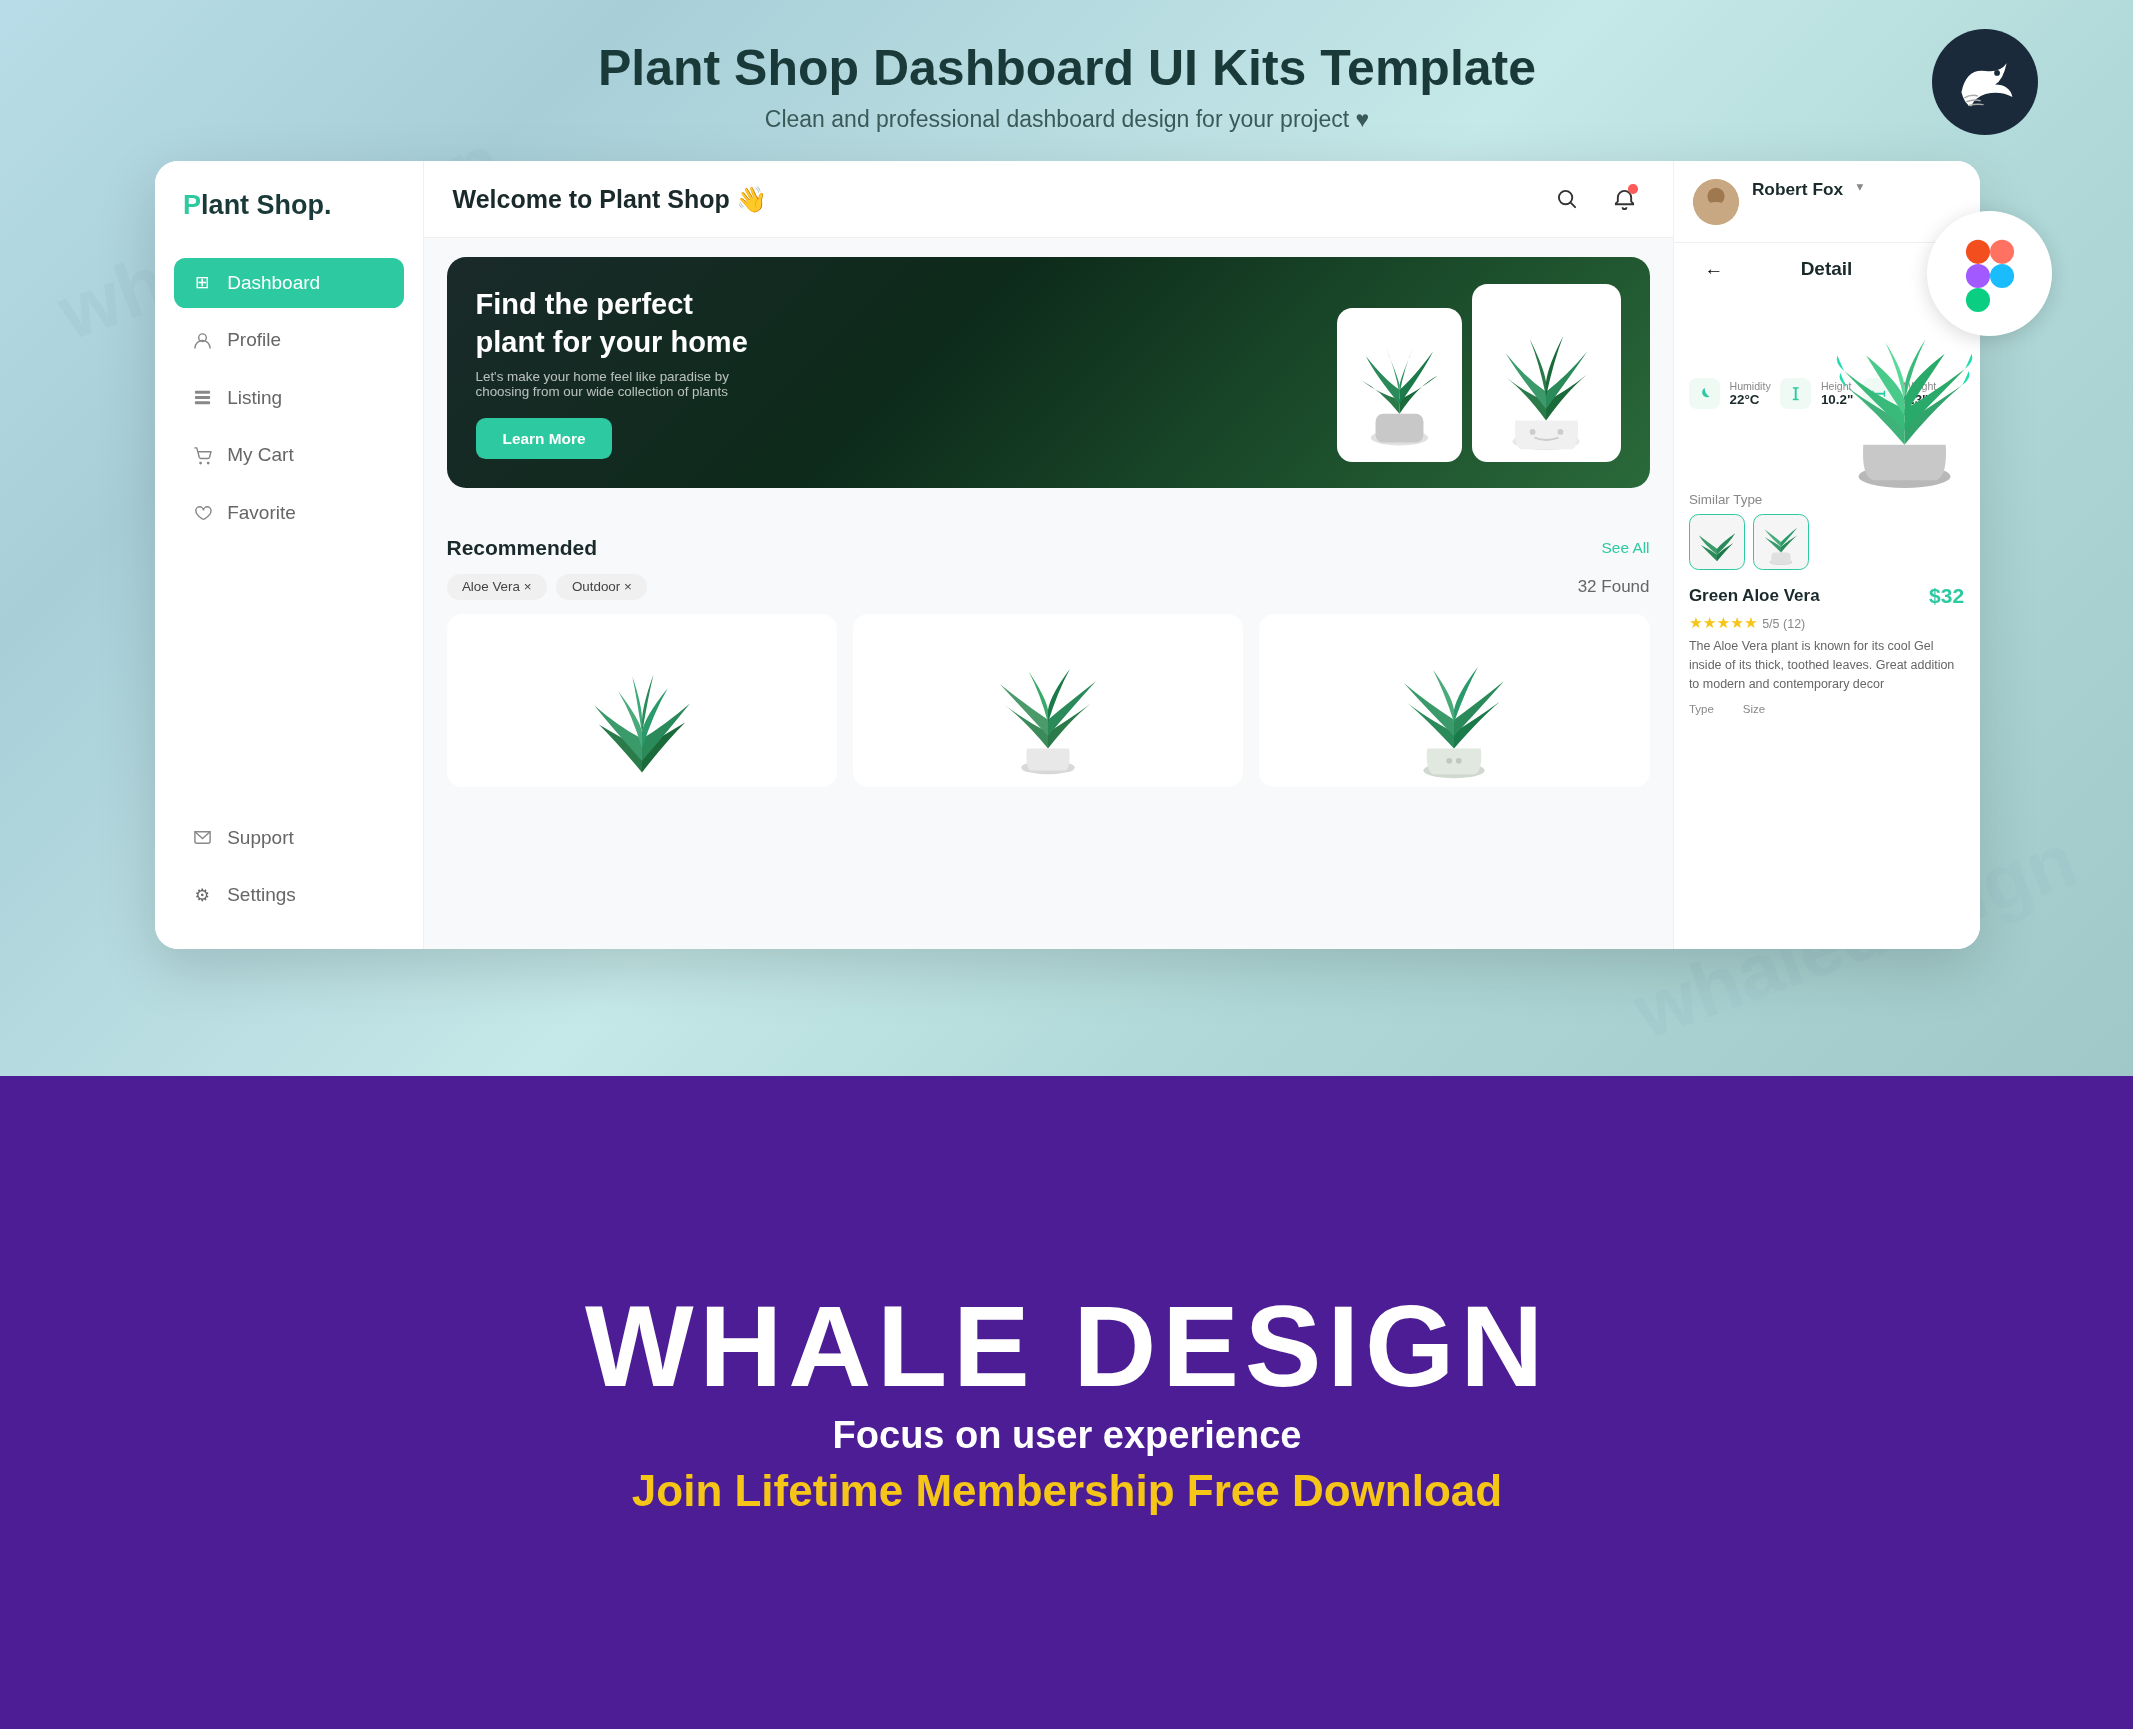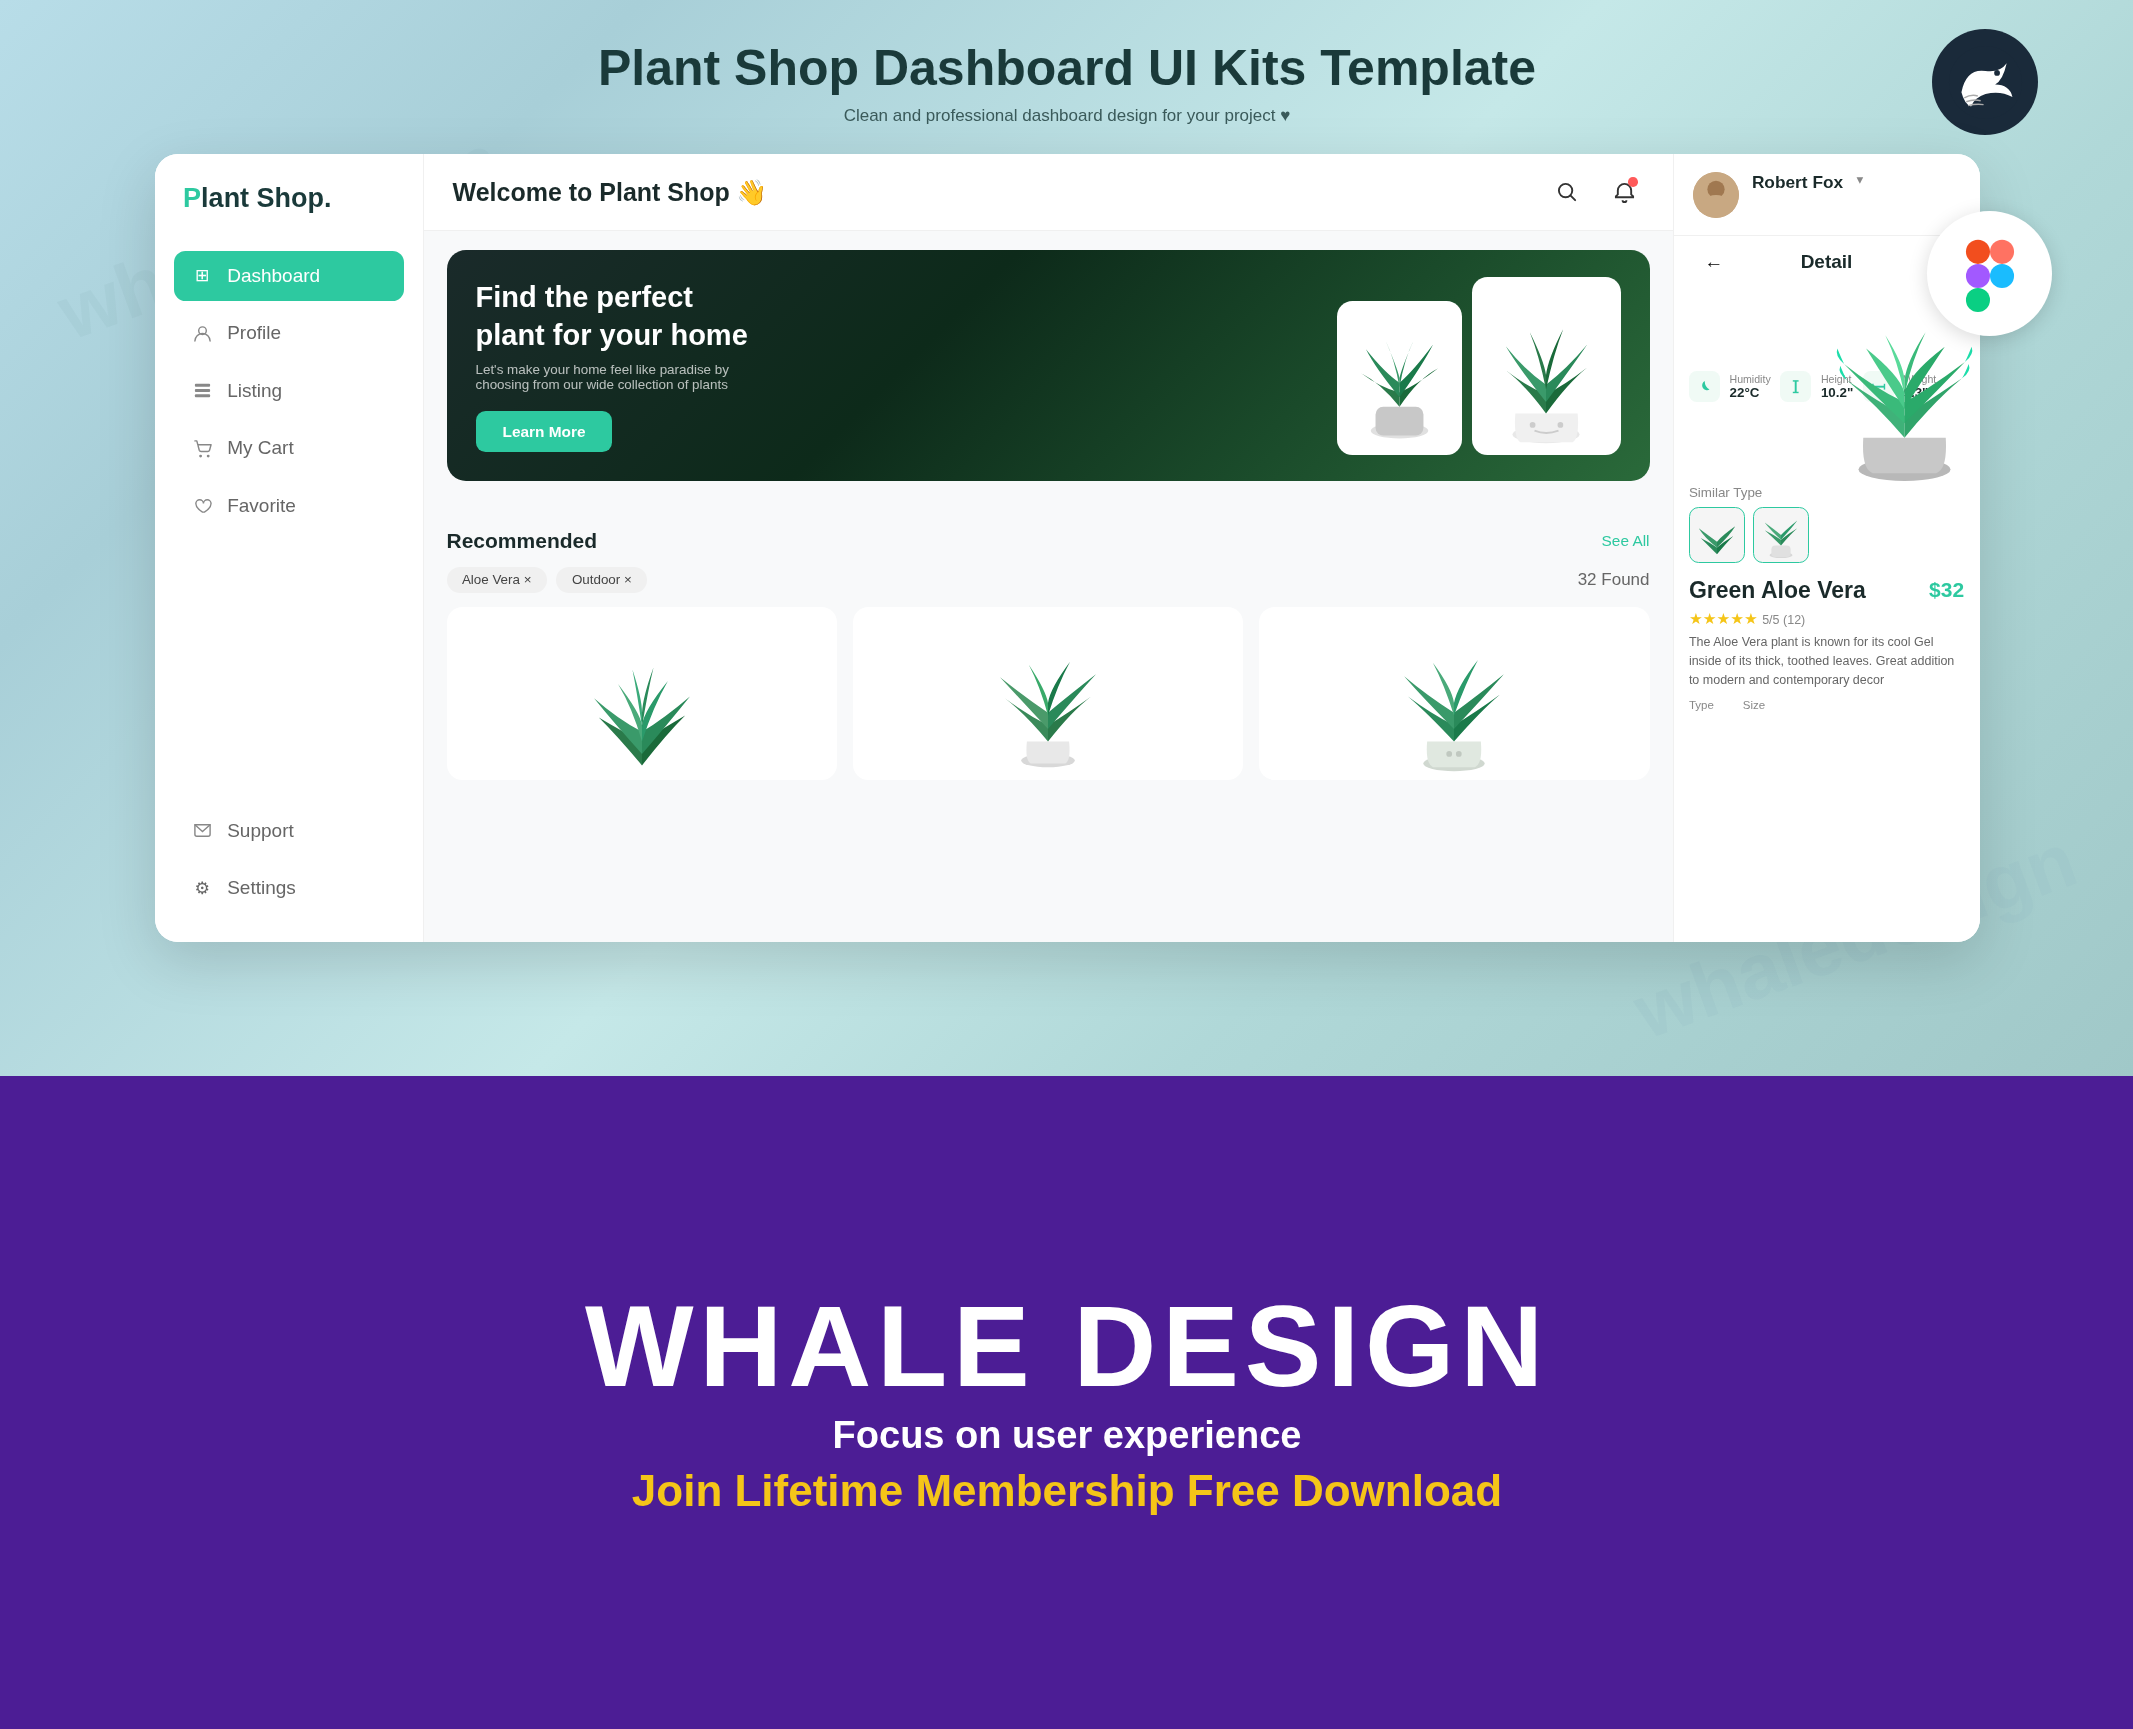--- a/index.html
+++ b/index.html
@@ -51,21 +51,21 @@
     .header-title {
       font-size: 50px;
       font-weight: 800;
       color: #1a3a3a;
       line-height: 1.2;
     }
     .header-title span {
       color: #1a3a3a;
     }
     .header-subtitle {
-      font-size: 17px;
+      font-size: 23px;
       color: #3a5a5a;
       margin-top: 7.7px;
     }
     .whale-logo {
       position: absolute;
       right: 96px;
       top: 29px;
       width: 106px;
       height: 106px;
       border-radius: 50%;
@@ -429,21 +429,21 @@
       justify-content: center;
       overflow: hidden;
     }
     .plant-name-row {
       display: flex;
       justify-content: space-between;
       align-items: center;
       margin-bottom: 5.8px;
     }
     .plant-name {
-      font-size: 23px;
+      font-size: 17px;
       font-weight: 800;
       color: #1a2a2a;
     }
     .plant-price {
       font-size: 21px;
       font-weight: 800;
       color: #2dc9a0;
     }
     .stars {
       color: #f5c518;

